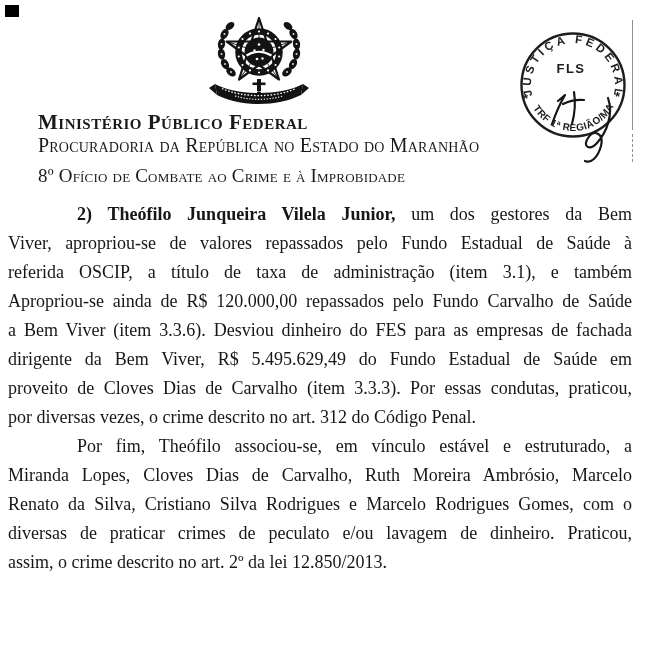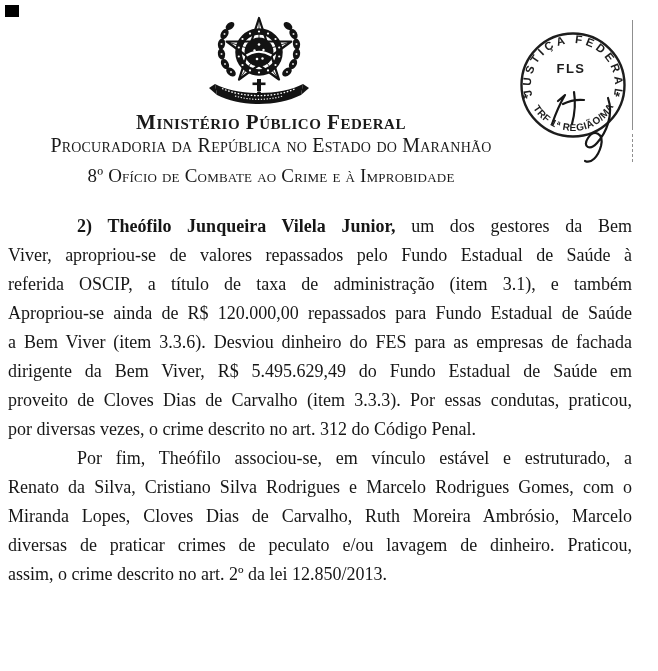--- a/index.html
+++ b/index.html
@@ -11,41 +11,41 @@
     font-family:"Liberation Serif","DejaVu Serif",serif;
     color:#1a1a1a;
   }
   
   .corner-square{position:absolute;left:5px;top:5px;width:14px;height:12px;background:#000;}
 
   
   .emblem{position:absolute;left:207px;top:8px;width:104px;height:100px;}
 
   
-  .hdr{position:absolute;left:38px;width:466px;text-align:center;
+  .hdr{position:absolute;left:38px;width:466px;text-align:left;
        font-variant:small-caps;white-space:nowrap;line-height:1.05;}
   .hdr-1{top:111px;font-size:21px;font-weight:bold;letter-spacing:.5px;}
   .hdr-2{top:135px;font-size:20px;letter-spacing:.2px;}
   .hdr-3{top:166px;font-size:19px;letter-spacing:.2px;}
 
   
   .stamp{position:absolute;left:505px;top:16px;width:153px;height:152px;}
   .stamp text{fill:#1d1d1d;}
   .stamp .arc{font-family:"Liberation Sans","DejaVu Sans",sans-serif;font-weight:bold;}
   .stamp .fls{font-family:"Liberation Sans","DejaVu Sans",sans-serif;font-weight:bold;
               font-size:13px;letter-spacing:1.5px;}
   .pen{fill:none;stroke:#161616;stroke-width:2.2;stroke-linecap:round;stroke-linejoin:round;}
 
   
   .vline-solid{position:absolute;left:632px;top:20px;height:110px;width:0;border-left:1.5px solid #8f8f8f;}
   .vline-dash{position:absolute;left:632px;top:134px;height:28px;width:0;border-left:1.5px dashed #8f8f8f;}
 
   
   .doc-body{
-    position:absolute;left:8px;top:212px;width:624px;
+    position:absolute;left:8px;top:200px;width:624px;
     font-size:18px;line-height:29px;color:#161616;
   }
   .line{text-align:justify;}
   .jl{text-align-last:justify;}
   .indent{padding-left:69px;}
   .b{font-weight:bold;}
 </style>
 </head>
 <body>
 
@@ -160,25 +160,25 @@
     <path class="pen" d="M 103,82 C 109,99 101,117 92,127 C 85,135 77,131 83,122 C 89,113 99,117 96,130 C 93,141 86,148 80,145"></path>
   </svg>
 
   <div class="vline-solid"></div>
   <div class="vline-dash"></div>
 
   <div class="doc-body">
     <div class="line jl indent"><span class="b">2) Theófilo Junqueira Vilela Junior,</span><span> um dos gestores da Bem</span></div>
     <div class="line jl">Viver, apropriou-se de valores repassados pelo Fundo Estadual de Saúde à</div>
     <div class="line jl">referida OSCIP, a título de taxa de administração (item 3.1), e também</div>
-    <div class="line jl">Apropriou-se ainda de R$ 120.000,00 repassados para Fundo Estadual de Saúde</div>
+    <div class="line jl">Apropriou-se ainda de R$ 120.000,00 repassados pelo Fundo Carvalho de Saúde</div>
     <div class="line jl">a Bem Viver (item 3.3.6). Desviou dinheiro do FES para as empresas de fachada</div>
     <div class="line jl">dirigente da Bem Viver, R$ 5.495.629,49 do Fundo Estadual de Saúde em</div>
     <div class="line jl">proveito de Cloves Dias de Carvalho (item 3.3.3). Por essas condutas, praticou,</div>
     <div class="line">por diversas vezes, o crime descrito no art. 312 do Código Penal.</div>
     <div class="line jl indent">Por fim, Theófilo associou-se, em vínculo estável e estruturado, a</div>
+    <div class="line jl">Miranda Lopes, Cloves Dias de Carvalho, Ruth Moreira Ambrósio, Marcelo</div>
     <div class="line jl">Renato da Silva, Cristiano Silva Rodrigues e Marcelo Rodrigues Gomes, com o</div>
-    <div class="line jl">Miranda Lopes, Cloves Dias de Carvalho, Ruth Moreira Ambrósio, Marcelo</div>
     <div class="line jl">diversas de praticar crimes de peculato e/ou lavagem de dinheiro. Praticou,</div>
     <div class="line">assim, o crime descrito no art. 2º da lei 12.850/2013.</div>
   </div>
 
 </div>
 
 </body></html>

